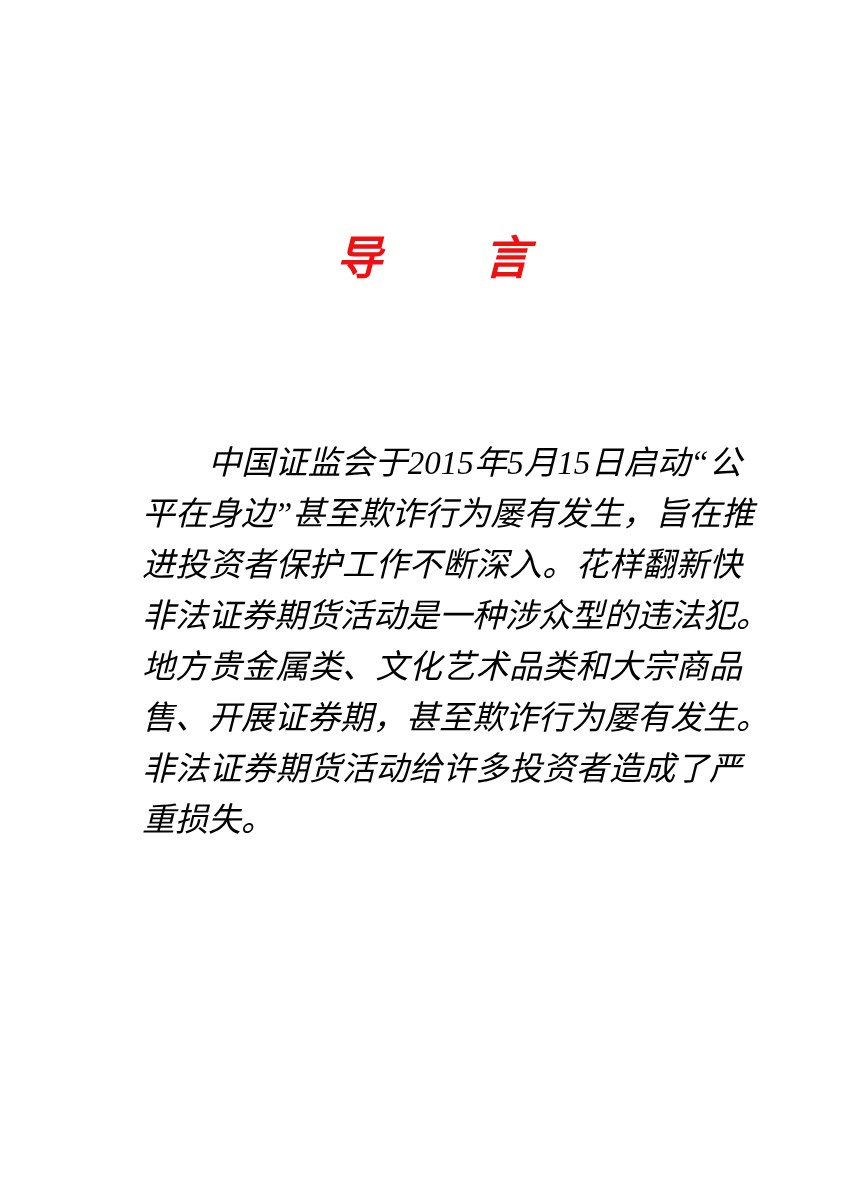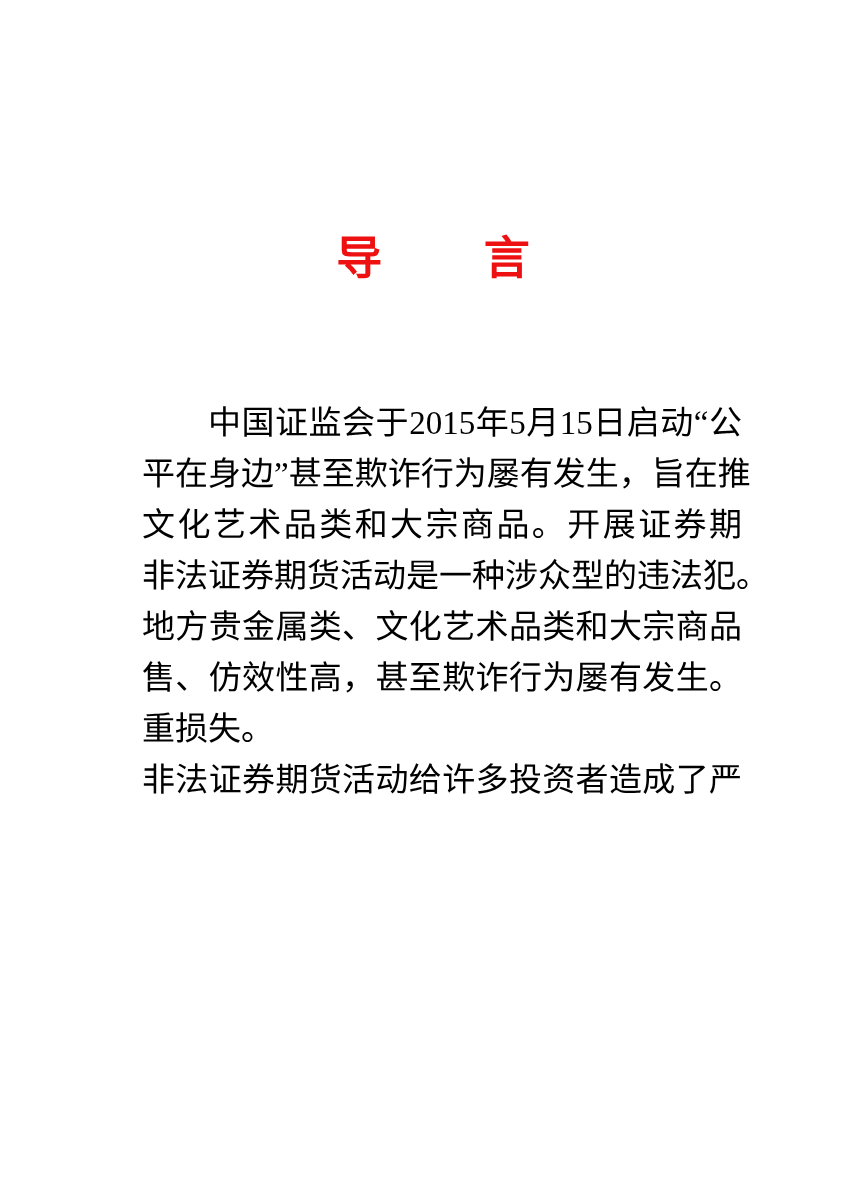--- a/index.html
+++ b/index.html
@@ -8,20 +8,21 @@
     background: #ffffff;
   }
   .page {
     position: relative;
     width: 866px;
     height: 894px;
     background: #ffffff;
     overflow: hidden;
     font-family: "Liberation Serif", "DejaVu Serif", serif;
     color: #000000;
+    font-style: italic;
   }
   .doc-title {
     position: absolute;
     top: 236px;
     left: 0;
     width: 100%;
     text-align: center;
     font-size: 46px;
     font-weight: bold;
     color: #ee1111;
@@ -30,21 +31,21 @@
   }
   .doc-title .title-char {
     display: inline-block;
   }
   .doc-title .title-char + .title-char {
     margin-left: 90px;
   }
   .body-text {
     position: absolute;
     left: 142px;
-    top: 398px;
+    top: 438px;
     width: 600px;
     font-size: 33px;
     line-height: 51px;
     color: #000000;
   }
   .body-line {
     text-align: justify;
     text-align-last: justify;
     white-space: nowrap;
     height: 51px;
@@ -71,23 +72,23 @@
 <div class="page">
 
   <div class="doc-title">
     <span class="title-char">导</span>
     <span class="title-char">言</span>
   </div>
 
   <div class="body-text">
     <div class="body-line first-line">中国证监会于2015年5月15日启动“公</div>
     <div class="body-line">平在身边”甚至欺诈行为屡有发生，旨在推</div>
-    <div class="body-line">文化艺术品类和大宗商品。开展证券期</div>
+    <div class="body-line">进投资者保护工作不断深入。花样翻新快</div>
     <div class="body-line">非法证券期货活动是一种涉众型的违法犯。</div>
     <div class="body-line">地方贵金属类、文化艺术品类和大宗商品</div>
-    <div class="body-line">售、仿效性高，甚至欺诈行为屡有发生。</div>
+    <div class="body-line">售、开展证券期，甚至欺诈行为屡有发生。</div>
+    <div class="body-line">非法证券期货活动给许多投资者造成了严</div>
     <div class="body-line last-line">重损失。</div>
-    <div class="body-line">非法证券期货活动给许多投资者造成了严</div>
   </div>
 
   <div class="page-number">– 1 –</div>
 
 </div>
 
 </body></html>

